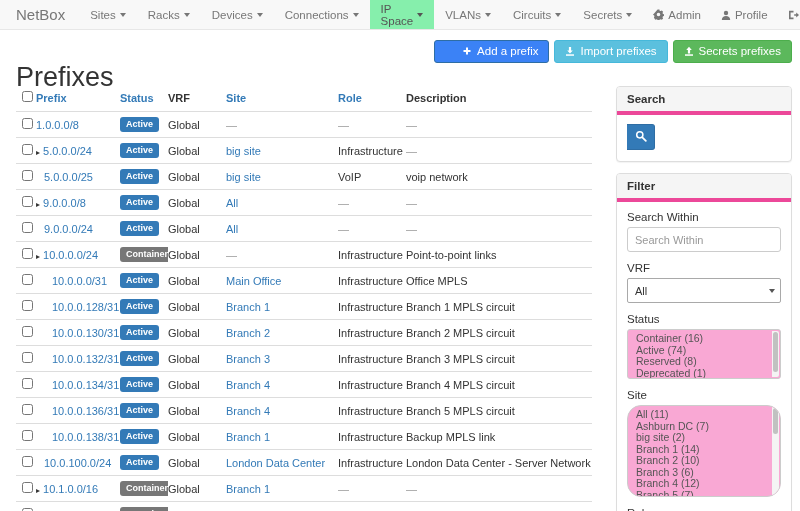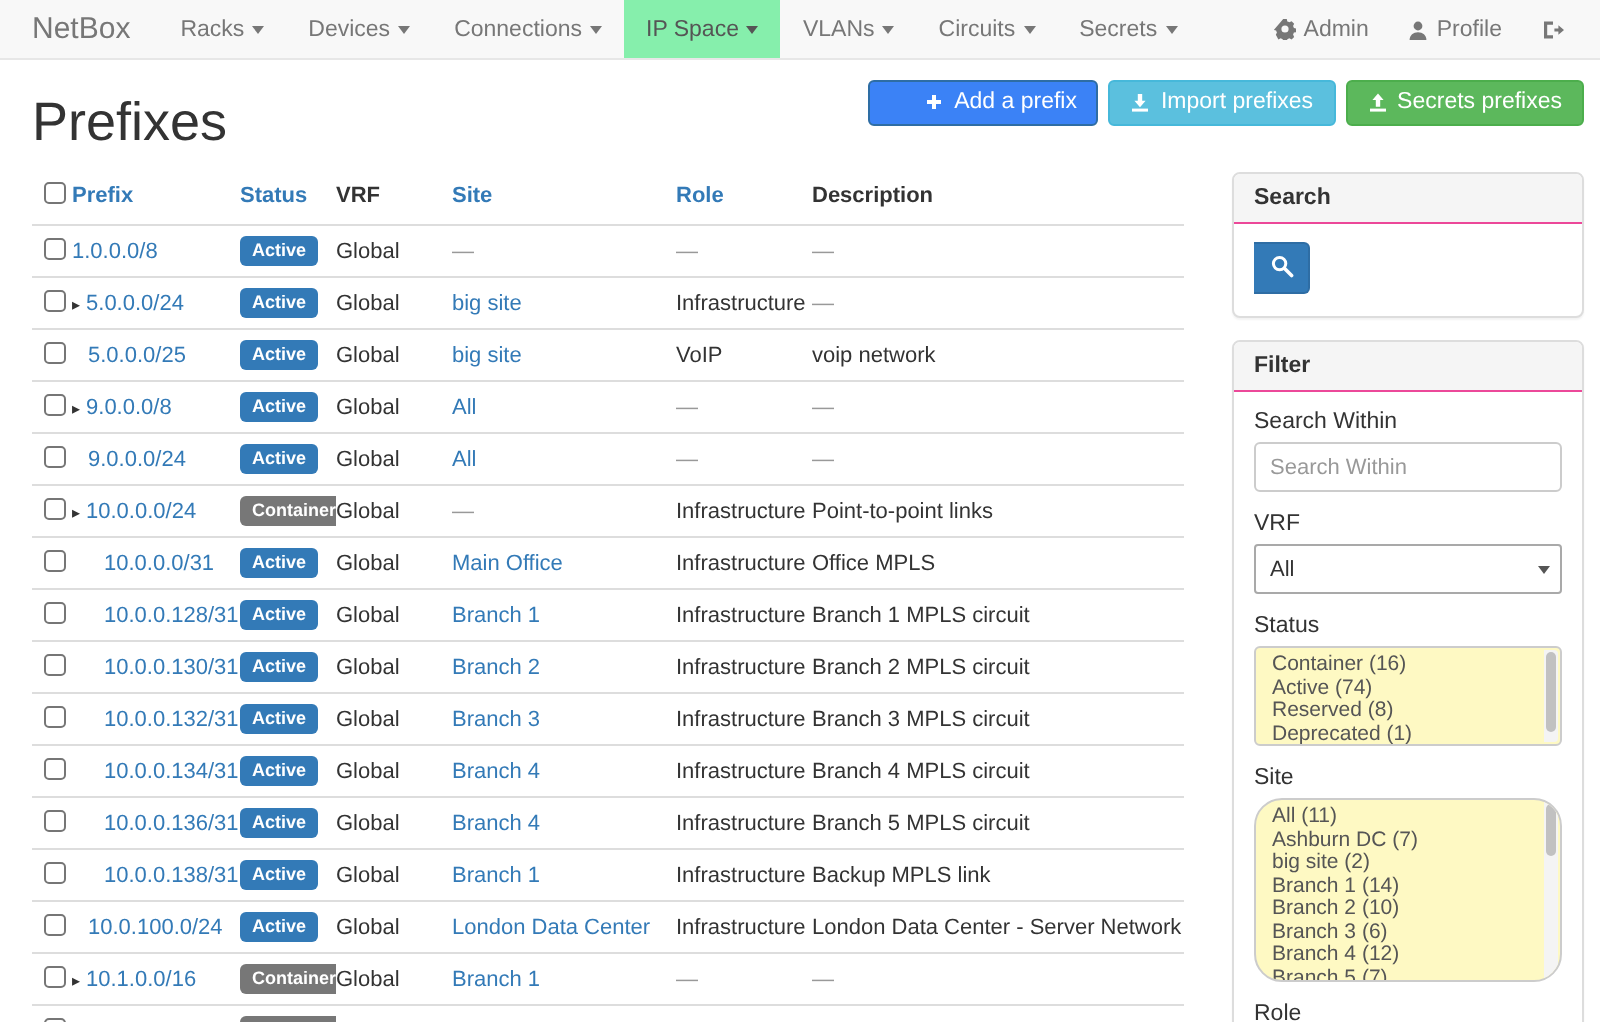--- a/index.html
+++ b/index.html
@@ -13,21 +13,21 @@
   .nav-menu li { display:flex; align-items:center; padding:0 11px; color:#777; font-size:11.5px; cursor:pointer; }
   .nav-menu li.active { background:#86efac; color:#555; }
   .caret { display:inline-block; width:0; height:0; border-left:3.5px solid transparent; border-right:3.5px solid transparent; border-top:4px solid currentColor; margin-left:4px; }
   .nav-right { list-style:none; display:flex; padding-right:8px; }
   .nav-right li { display:flex; align-items:center; gap:4px; padding:0 10px; color:#777; font-size:11.5px; cursor:pointer; }
   .nav-right .ic { display:flex; align-items:center; }
 
   
   .page { padding:0 8px; }
   .header-row { position:relative; height:56px; }
-  h1.page-title { font-size:27px; font-weight:normal; position:absolute; left:8px; top:16px; color:#333; }
+  h1.page-title { font-size:27px; font-weight:normal; position:absolute; left:8px; top:32px; color:#333; }
   .actions { position:absolute; right:0; top:10px; display:flex; gap:5px; }
   .btn { display:flex; align-items:center; gap:5px; color:#fff; font-size:11.5px; padding:4px 10px 5px; border-radius:3px; border:1px solid transparent; cursor:pointer; font-family:inherit; }
   .btn-primary { background:#3b82f6; border-color:#2e6da4;padding-left:27px; }
   .btn-info { background:#5bc0de; border-color:#46b8da; }
   .btn-success { background:#5cb85c; border-color:#4cae4c; }
   .btn .ic { display:flex; align-items:center; }
 
   
   .content-row { display:flex; padding-left:8px; }
   .main { flex:1; margin-right:24px; min-width:0; }
@@ -41,44 +41,48 @@
   a.link { color:#337ab7; text-decoration:none; cursor:pointer; }
   .muted { color:#999; }
   .badge { display:inline-block; color:#fff; font-size:9px; font-weight:bold; padding:2px 6px 3px; border-radius:3px; }
   .badge-primary { background:#337ab7; }
   .badge-default { background:#777; }
   .tree-arrow { font-size:8px; color:#333; margin-right:3px; }
   input[type=checkbox] { width:11px; height:11px; margin:0 0 0 6px; cursor:pointer; }
 
   
   .panel { border:1px solid #ddd; border-radius:4px; margin-bottom:11px; box-shadow:0 1px 1px rgba(0,0,0,.05); background:#fff; }
-  .panel-heading { background:#f5f5f5; border-bottom:1px solid #ec4899; border-radius:3px 3px 0 0; padding:6px 10px; font-weight:bold; font-size:11.5px; color:#333; }
+  .panel-heading { background:#f5f5f5; border-bottom:4px solid #ec4899; border-radius:3px 3px 0 0; padding:6px 10px; font-weight:bold; font-size:11.5px; color:#333; }
   .panel-body { padding:9px 10px 11px; }
   .input-group { display:flex; }
   .input-group input { flex:1; min-width:0; height:26px; border:1px solid #ccc; border-radius:3px 0 0 3px; padding:0 7px; font-size:11px; font-family:inherit; color:#333; }
   .search-btn { width:28px; height:26px; background:#337ab7; border:1px solid #2e6da4; border-left:none; border-radius:0 3px 3px 0; display:flex; align-items:center; justify-content:center; cursor:pointer; }
   .filter-label { display:block; font-size:11.5px; margin:10px 0 4px; color:#333; }
   .filter-label.first { margin-top:0; }
   .text-input { width:100%; height:25px; border:1px solid #ccc; border-radius:3px; padding:0 7px; font-size:11px; font-family:inherit; color:#333; }
   input::placeholder { color:#999; opacity:1; }
   .select { position:relative; width:100%; height:25px; border:1px solid #a9a9a9; border-radius:2px; background:#fff; display:flex; align-items:center; padding:0 18px 0 7px; font-size:11px; cursor:pointer; color:#333; }
   .select-arrow { position:absolute; right:5px; top:50%; margin-top:-2px; width:0; height:0; border-left:3.5px solid transparent; border-right:3.5px solid transparent; border-top:4px solid #555; }
-  .listbox { position:relative; border:1px solid #ccc; border-radius:3px; overflow:hidden; padding:3px 0; background:#fef9c3; }
+  .listbox { position:relative; border:1px solid #ccc; border-radius:3px; overflow:hidden; padding:3px 0; background:#f9a8d4; }
   .listbox .opt { padding:0 8px; font-size:10.5px; line-height:11.5px; color:#555; white-space:nowrap; cursor:pointer; }
   #lb-status { height:50px; }
   #lb-site { height:92px;border-radius:14px; }
   .sb { position:absolute; top:1px; right:1px; bottom:1px; width:7px; background:#f4f4f4; border-radius:0 2px 2px 0; }
   .sb .thumb { width:5px; margin:1px; background:#c1c1c1; border-radius:3px; }
 </style>
 </head>
 <body>
 
 <div class="navbar">
   <span class="brand">NetBox</span>
   <ul class="nav-menu">
+      <li>
+        <span>Sites</span>
+        <span class="caret"></span>
+      </li>
       <li>
         <span>Racks</span>
         <span class="caret"></span>
       </li>
       <li>
         <span>Devices</span>
         <span class="caret"></span>
       </li>
       <li>
         <span>Connections</span>

